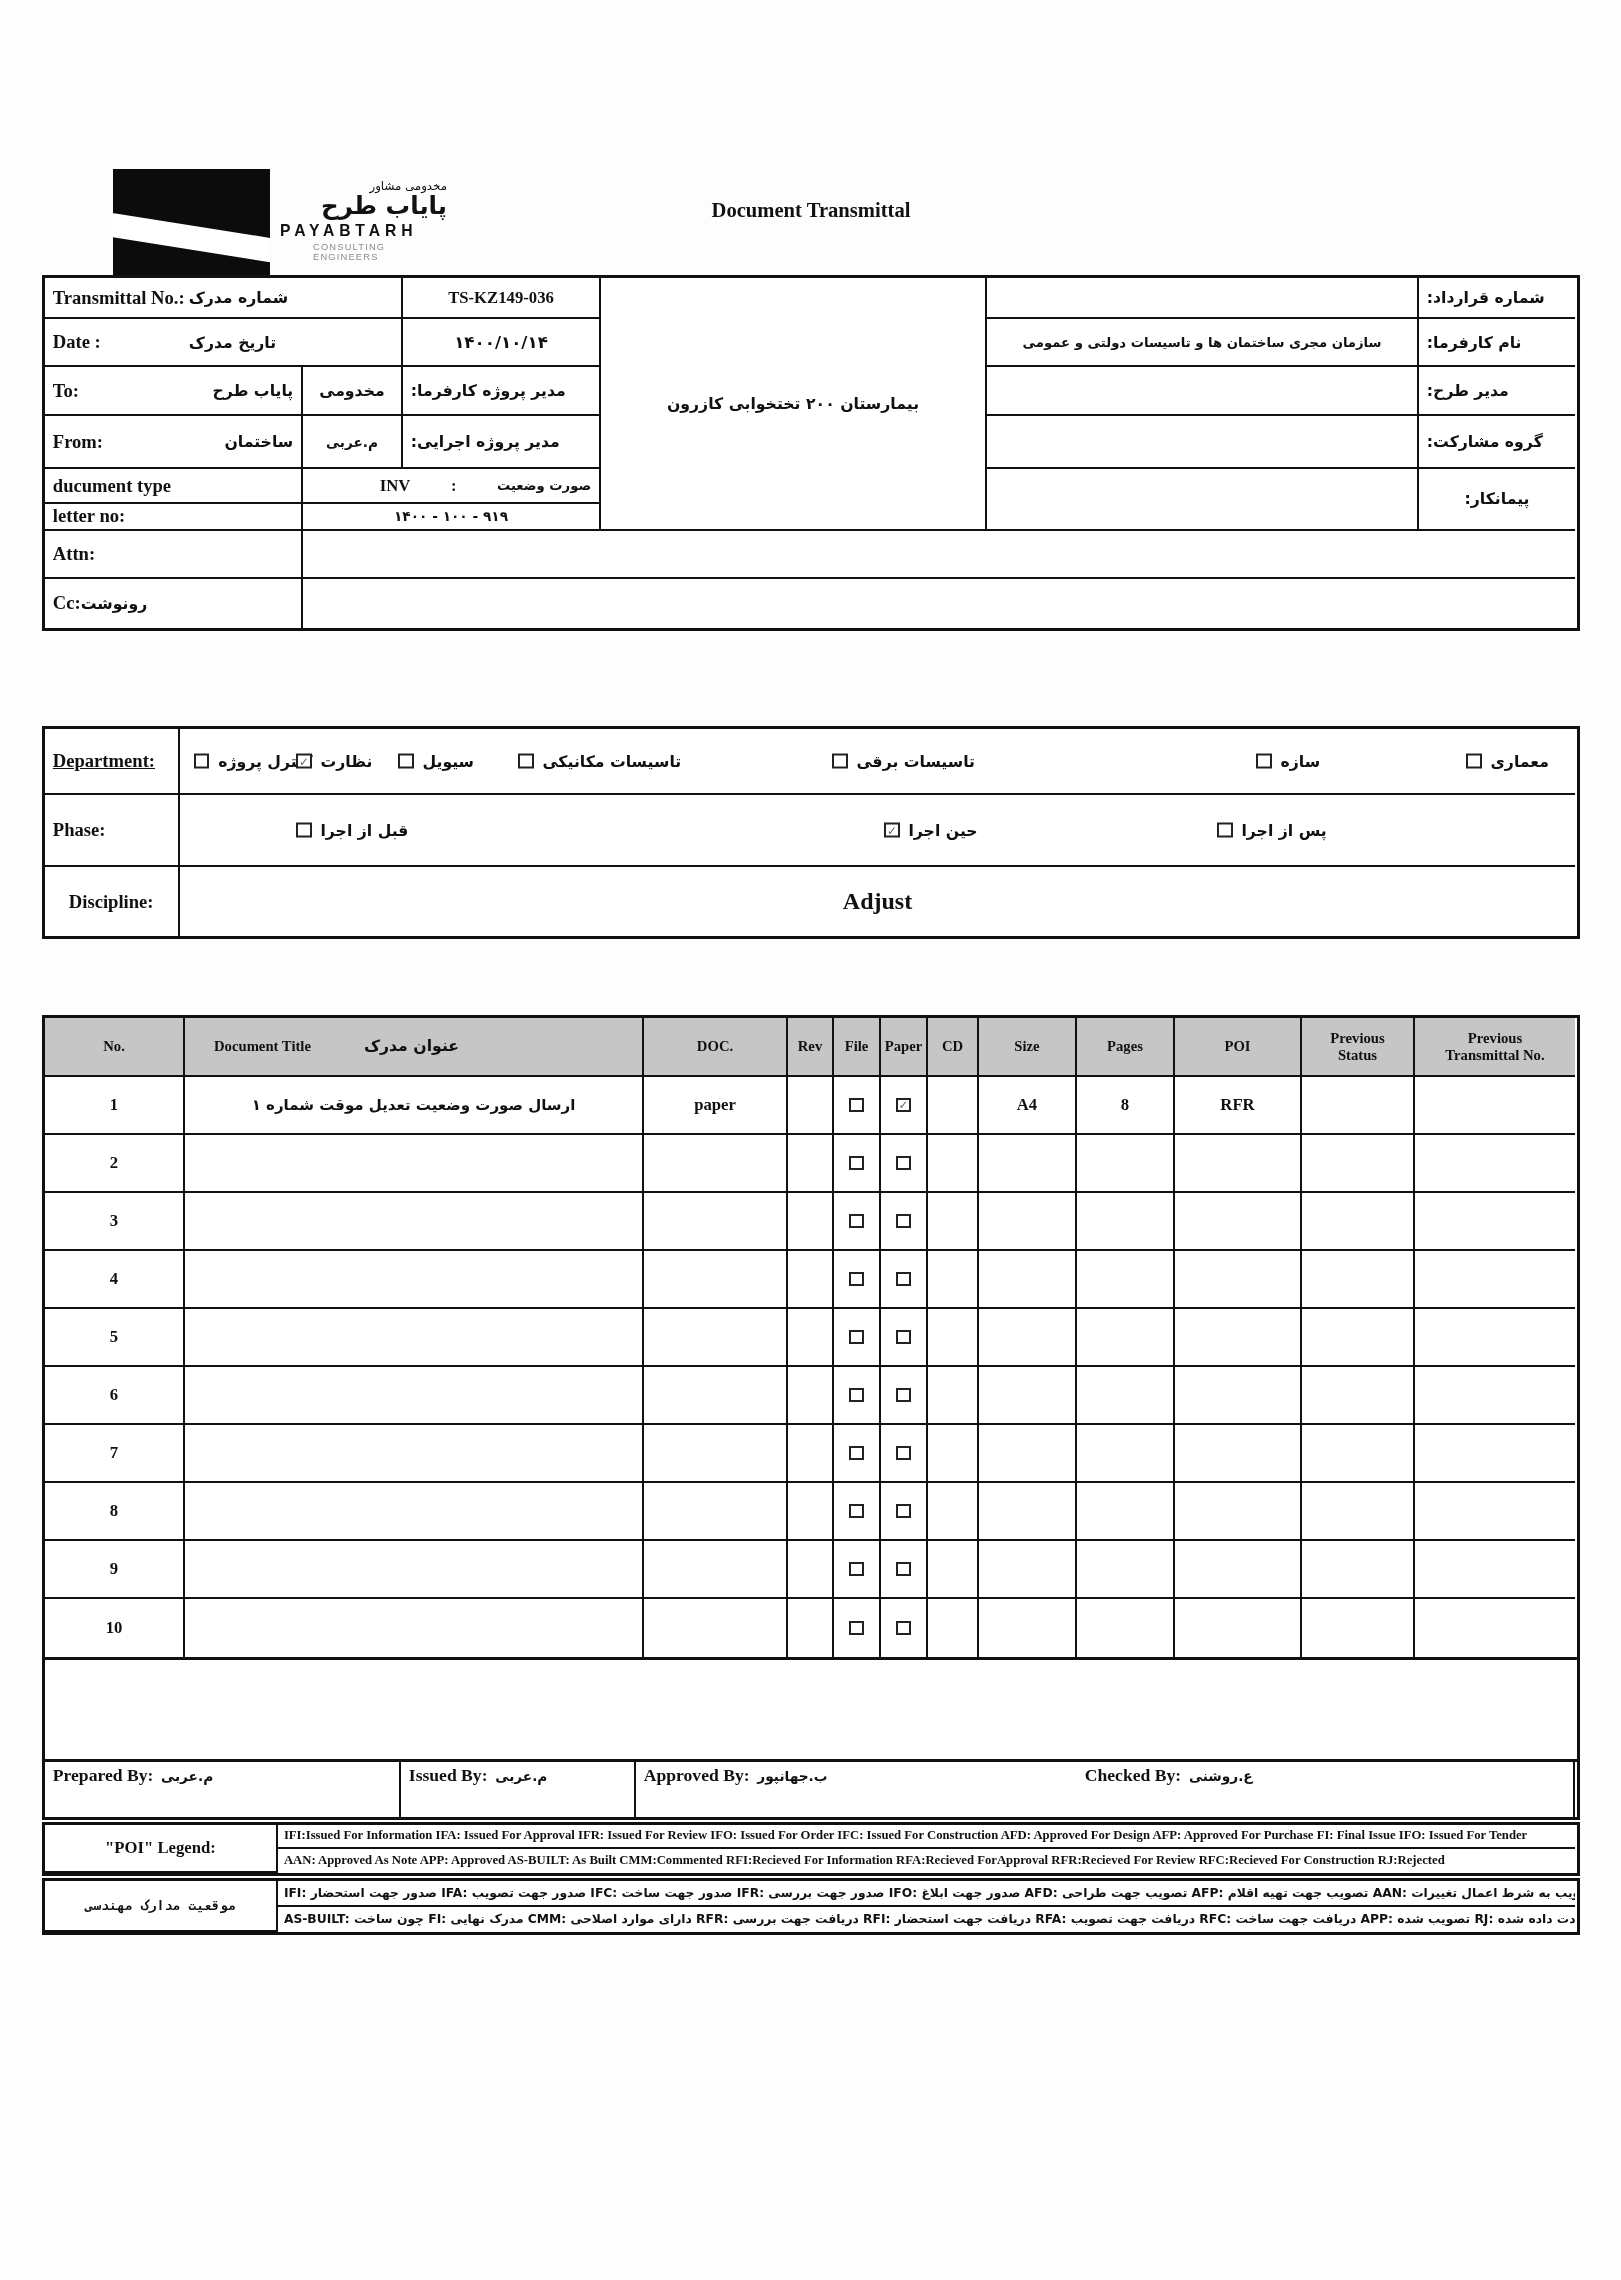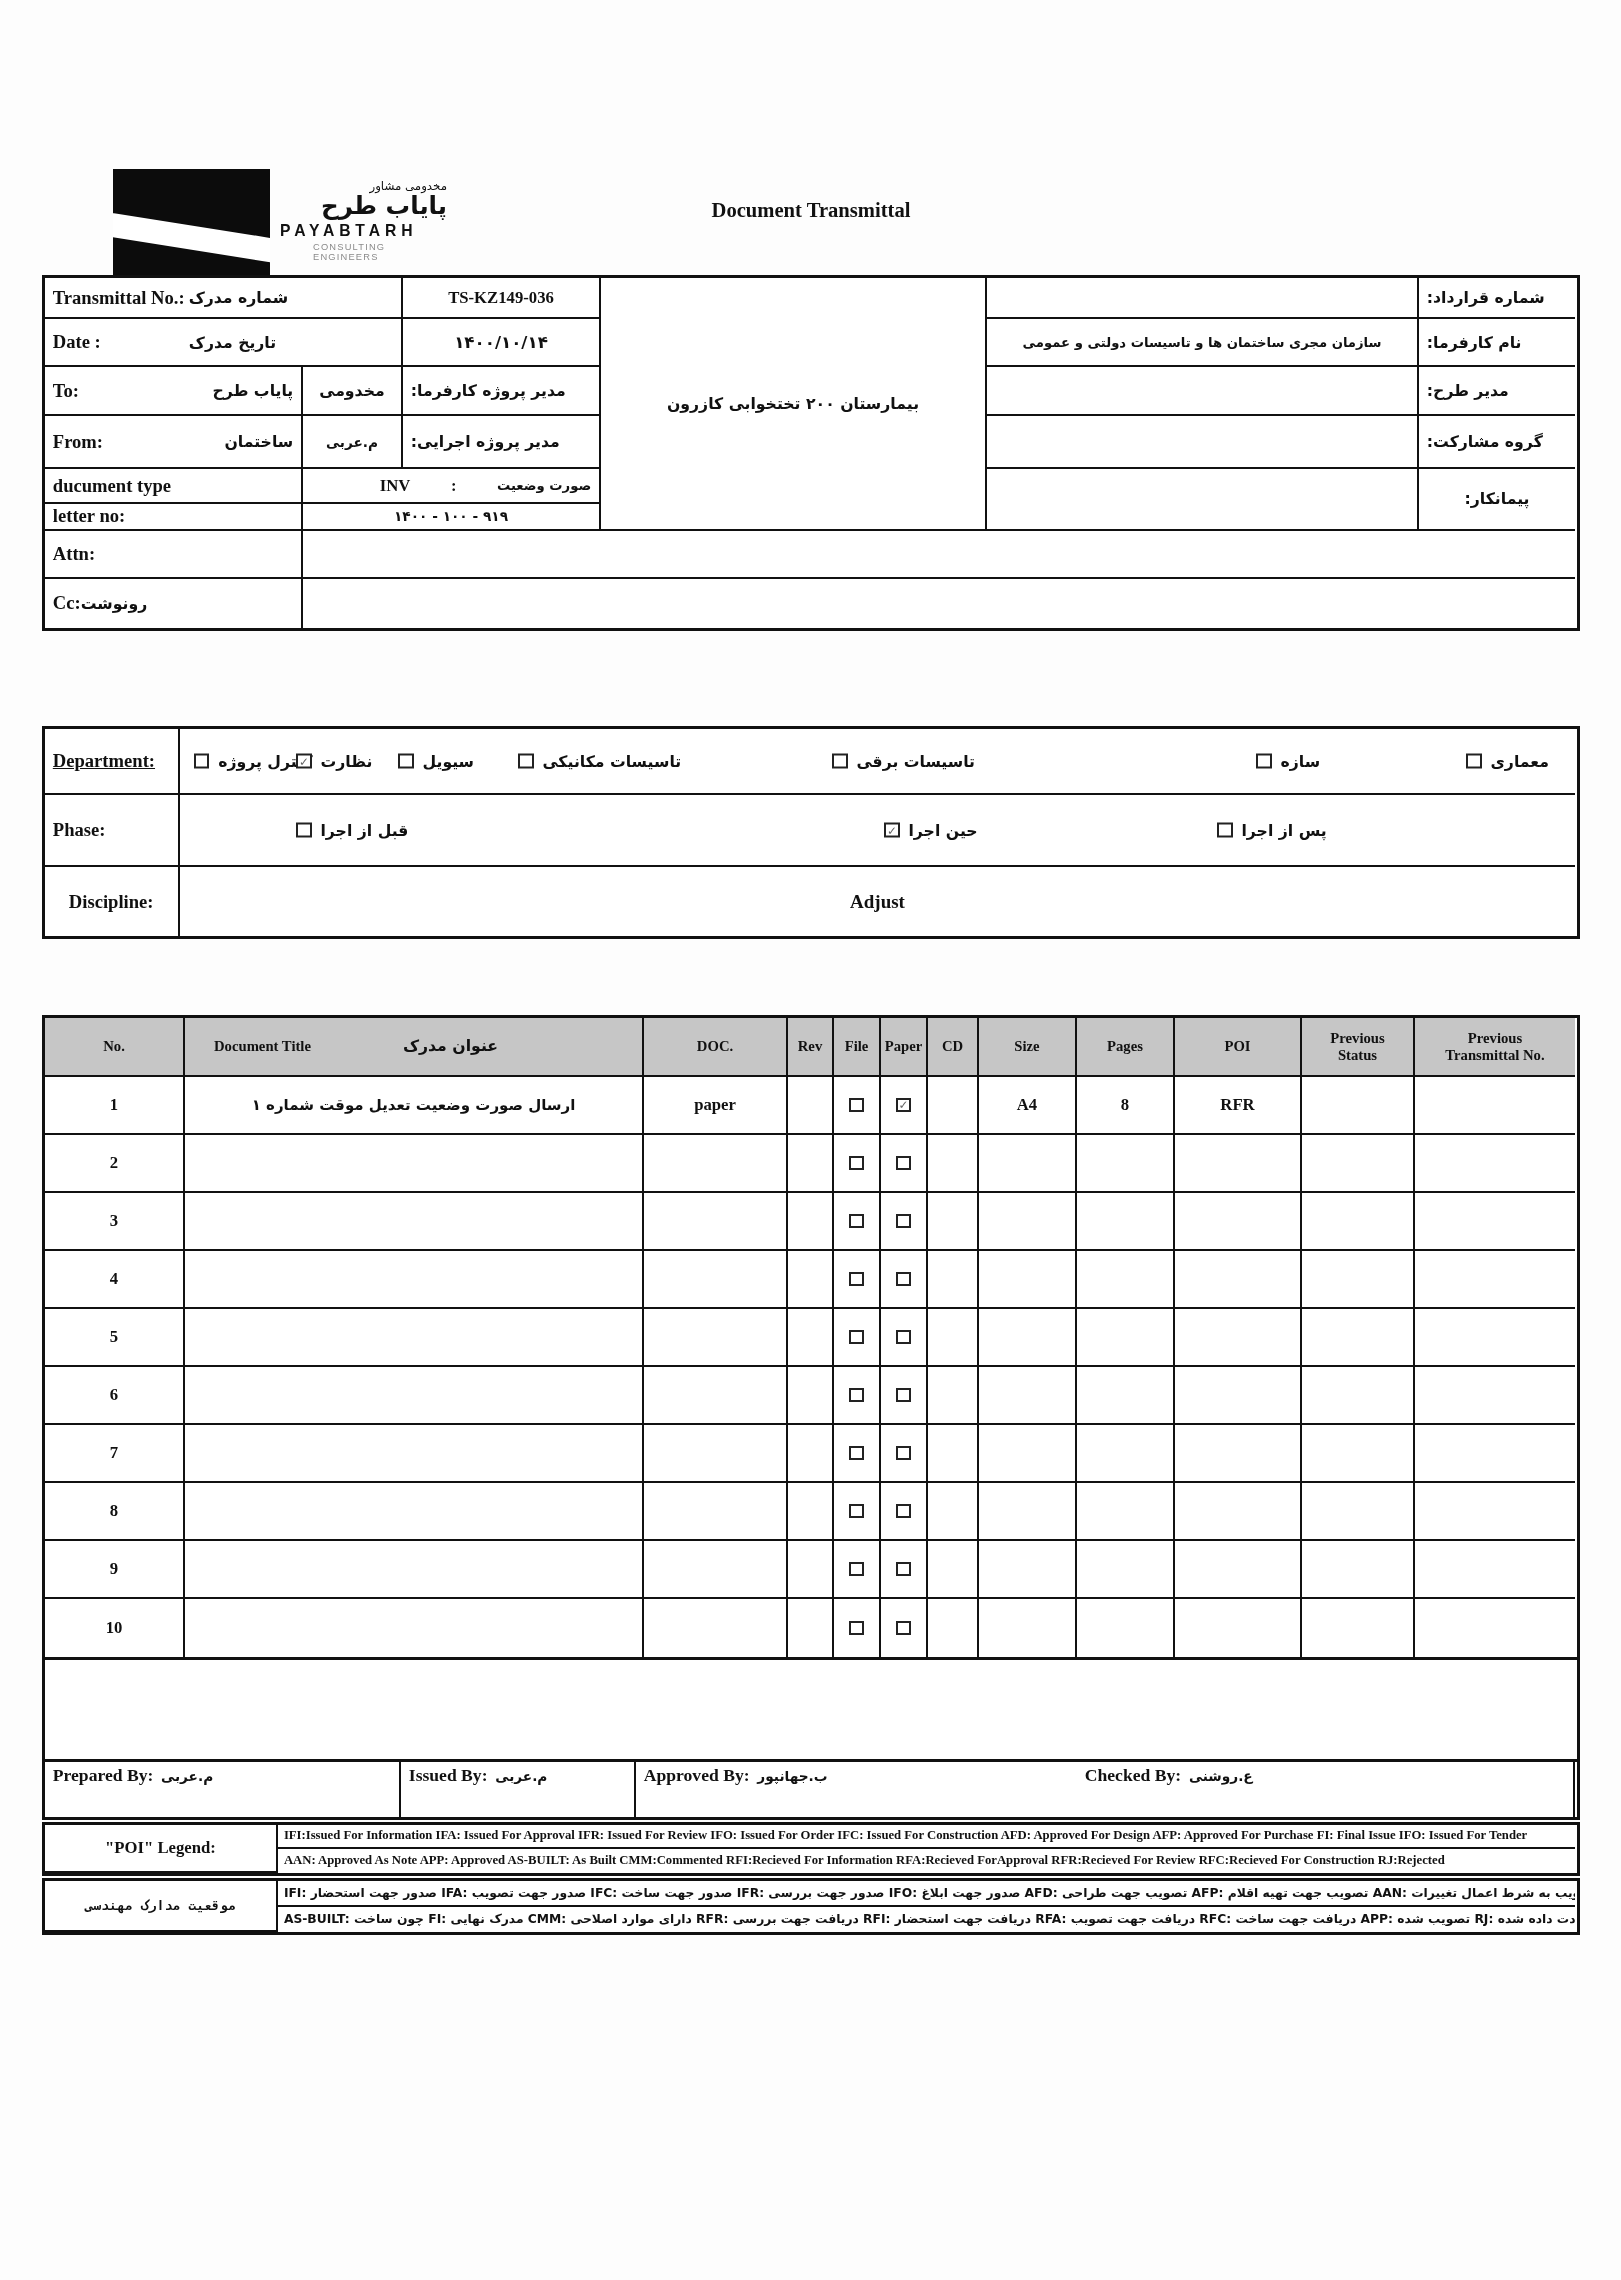--- a/index.html
+++ b/index.html
@@ -41,21 +41,21 @@
   .cb { width:15.7px; height:15.7px; border:2px solid #222; background:#fff; display:inline-flex;
         align-items:center; justify-content:center; font-size:11.8px; color:#666; flex:none;
         font-family:"DejaVu Sans",sans-serif; }
   .cbl { font-family:"DejaVu Sans",sans-serif; font-size:15.7px; font-weight:bold; direction:rtl; white-space:nowrap; }
 
   #doc-grid { top:1015px; grid-template-columns:140px 459px 144px 46px 47px 47px 51px 98px 98px 127px 113px 160px;
               grid-template-rows:59px repeat(10,58px); }
   .th { background:#c6c6c6; font-size:14.7px; justify-content:center; text-align:center; line-height:1.15; }
   .td { font-size:16.7px; justify-content:center; text-align:center; }
   .td .cb { width:14.7px; height:14.7px; }
-  .title-th { justify-content:flex-start; padding-left:29px; gap:92px; }
+  .title-th { justify-content:flex-start; padding-left:29px; gap:53px; }
   .row-title { font-family:"DejaVu Sans",sans-serif; font-size:15px; }
 
   #blank-strip { top:1660px; left:42px; width:1538px; height:99px; border-left:3.9px solid #111; border-right:3.9px solid #111; background:#fff; }
 
   #sig-grid { top:1759px; grid-template-columns:356px 235px 441px 498px; grid-template-rows:55px; }
   .sig { align-items:flex-start; padding:2.9px 7.8px; gap:7.8px; font-size:17.6px; }
   .sig .fa { font-size:13.7px; font-weight:bold; padding-top:2.9px; }
 
   #legend-en { top:1822px; grid-template-columns:233px 1297px; grid-template-rows:23.5px 24.5px; }
   #legend-fa { top:1878px; grid-template-columns:233px 1297px; grid-template-rows:25.5px 25.5px; }
@@ -177,21 +177,21 @@
       <span class="cbitem" style="left: 704px;">
         <span class="cb checked">✓</span>
         <span class="cbl">حین اجرا</span>
       </span>
       <span class="cbitem" style="left: 1037px;">
         <span class="cb"></span>
         <span class="cbl">پس از اجرا</span>
       </span>
     </div>
   <div class="c nbb pad lbl-en" style="grid-column:1;grid-row:3;margin-left:16px;">Discipline:</div>
-  <div class="c nbr nbb cen" style="grid-column:2;grid-row:3;font-size:19px;">Adjust</div>
+  <div class="c nbr nbb cen" style="grid-column:2;grid-row:3;font-size:24px;">Adjust</div>
 </section>
 
 <section class="abs tbl" id="doc-grid">
   <div class="c th">No.</div>
   <div class="c th title-th">
     <span>Document Title</span>
     <span class="lbl-fa">عنوان مدرک</span>
   </div>
   <div class="c th">DOC.</div>
   <div class="c th">Rev</div>

